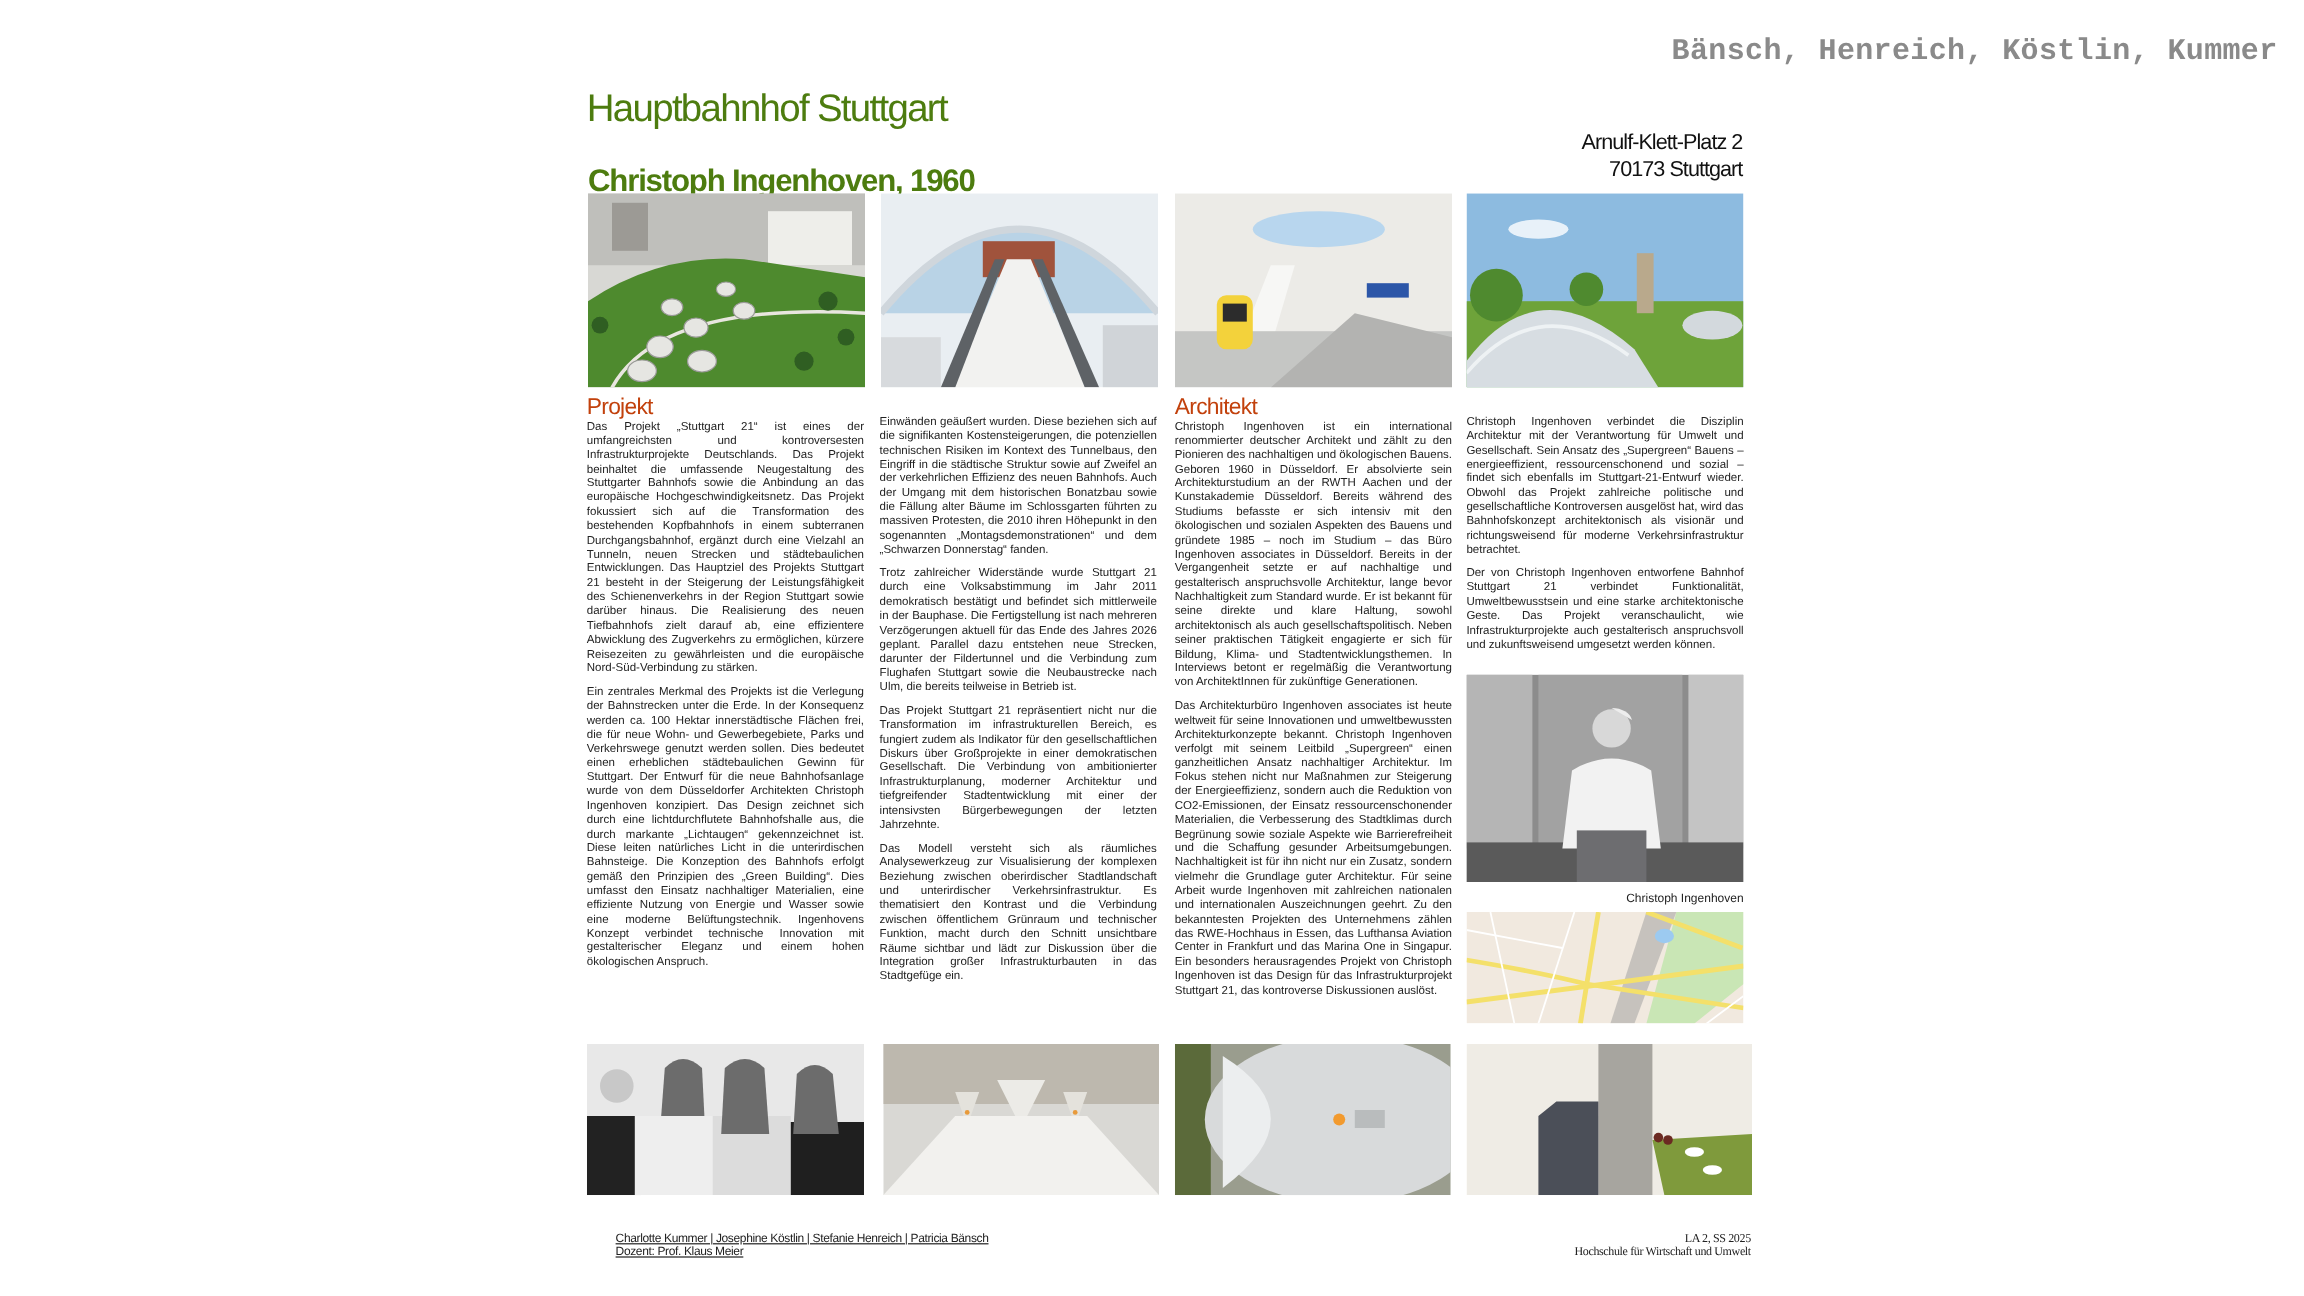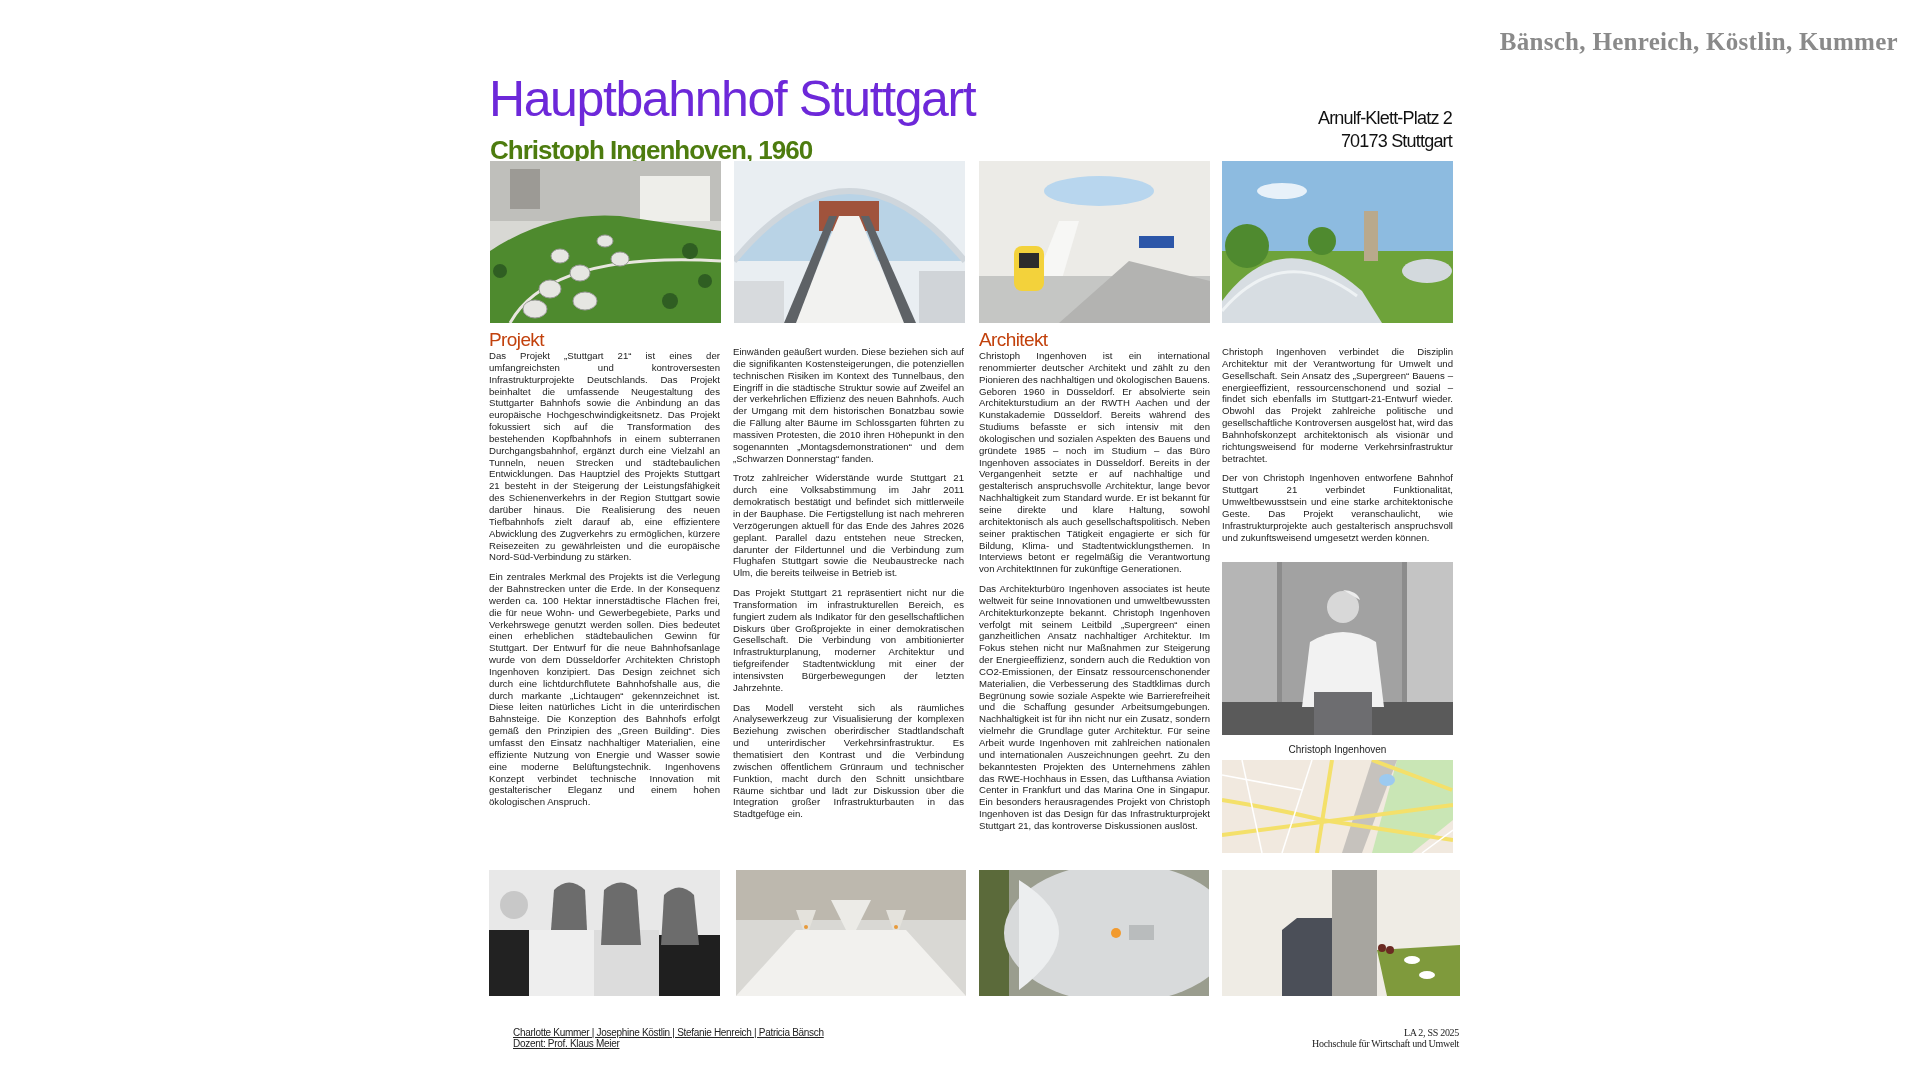--- a/index.html
+++ b/index.html
@@ -1,26 +1,26 @@
 <!DOCTYPE html>
 <html><head>
 <meta charset="utf-8">
 <style>
   html, body { margin:0; padding:0; background:#ffffff; }
   body { width:1920px; height:1080px; position:relative; overflow:hidden; font-family:"Liberation Sans", sans-serif; color:#111; }
-  .authors-top { position:absolute; right:22px; top:28px; font-family:Liberation Serif, serif; font-weight:bold; font-size:25px; color:#8a8a8a; letter-spacing:0.3px; }
-  .title { position:absolute; left:489px; top:74px; font-size:50px; letter-spacing:-1.4px; color:#6d28d9; line-height:1; }
+  .authors-top { position:absolute; right:22px; top:28px; font-family:Liberation Mono, monospace; font-weight:bold; font-size:25px; color:#8a8a8a; letter-spacing:0.3px; }
+  .title { position:absolute; left:489px; top:74px; font-size:32px; letter-spacing:-1.4px; color:#4d7c0f; line-height:1; }
   .subtitle { position:absolute; left:490px; top:137px; font-size:26px; letter-spacing:-1px; color:#4d7c0f; line-height:1;font-weight:bold; }
   .address { position:absolute; right:468px; top:107px; text-align:right; font-size:18px; letter-spacing:-0.8px; line-height:23px; color:#111; }
   .photo { position:absolute; overflow:hidden; }
   .photo svg { width:100%; height:100%; display:block; }
   .col { position:absolute; width:231px; font-size:9.6px; line-height:11.85px; text-align:justify; color:#222; }
   .col h2 { margin:0 0 0 0; font-size:19px; font-weight:normal; letter-spacing:-0.6px; line-height:20px; color:#c2410c; }
   .col p { margin:0 0 8px 0; }
-  .caption { position:absolute; left:1222px; width:231px; top:744px; text-align:center; font-size:10px; color:#222; }
+  .caption { position:absolute; left:1222px; width:231px; top:744px; text-align:right; font-size:10px; color:#222; }
   .footer-left { position:absolute; left:513px; top:1027px; font-size:10px; line-height:11px; letter-spacing:-0.3px; color:#222;text-decoration:underline; }
   .footer-right { position:absolute; right:461px; top:1027px; font-size:10px; line-height:11px; letter-spacing:-0.3px; text-align:right; color:#222;font-family:Liberation Serif, serif; }
 </style>
 </head>
 <body>
 
 <div class="authors-top">Bänsch, Henreich, Köstlin, Kummer</div>
 <div class="title">Hauptbahnhof Stuttgart</div>
 <div class="subtitle">Christoph Ingenhoven, 1960</div>
 <div class="address">

